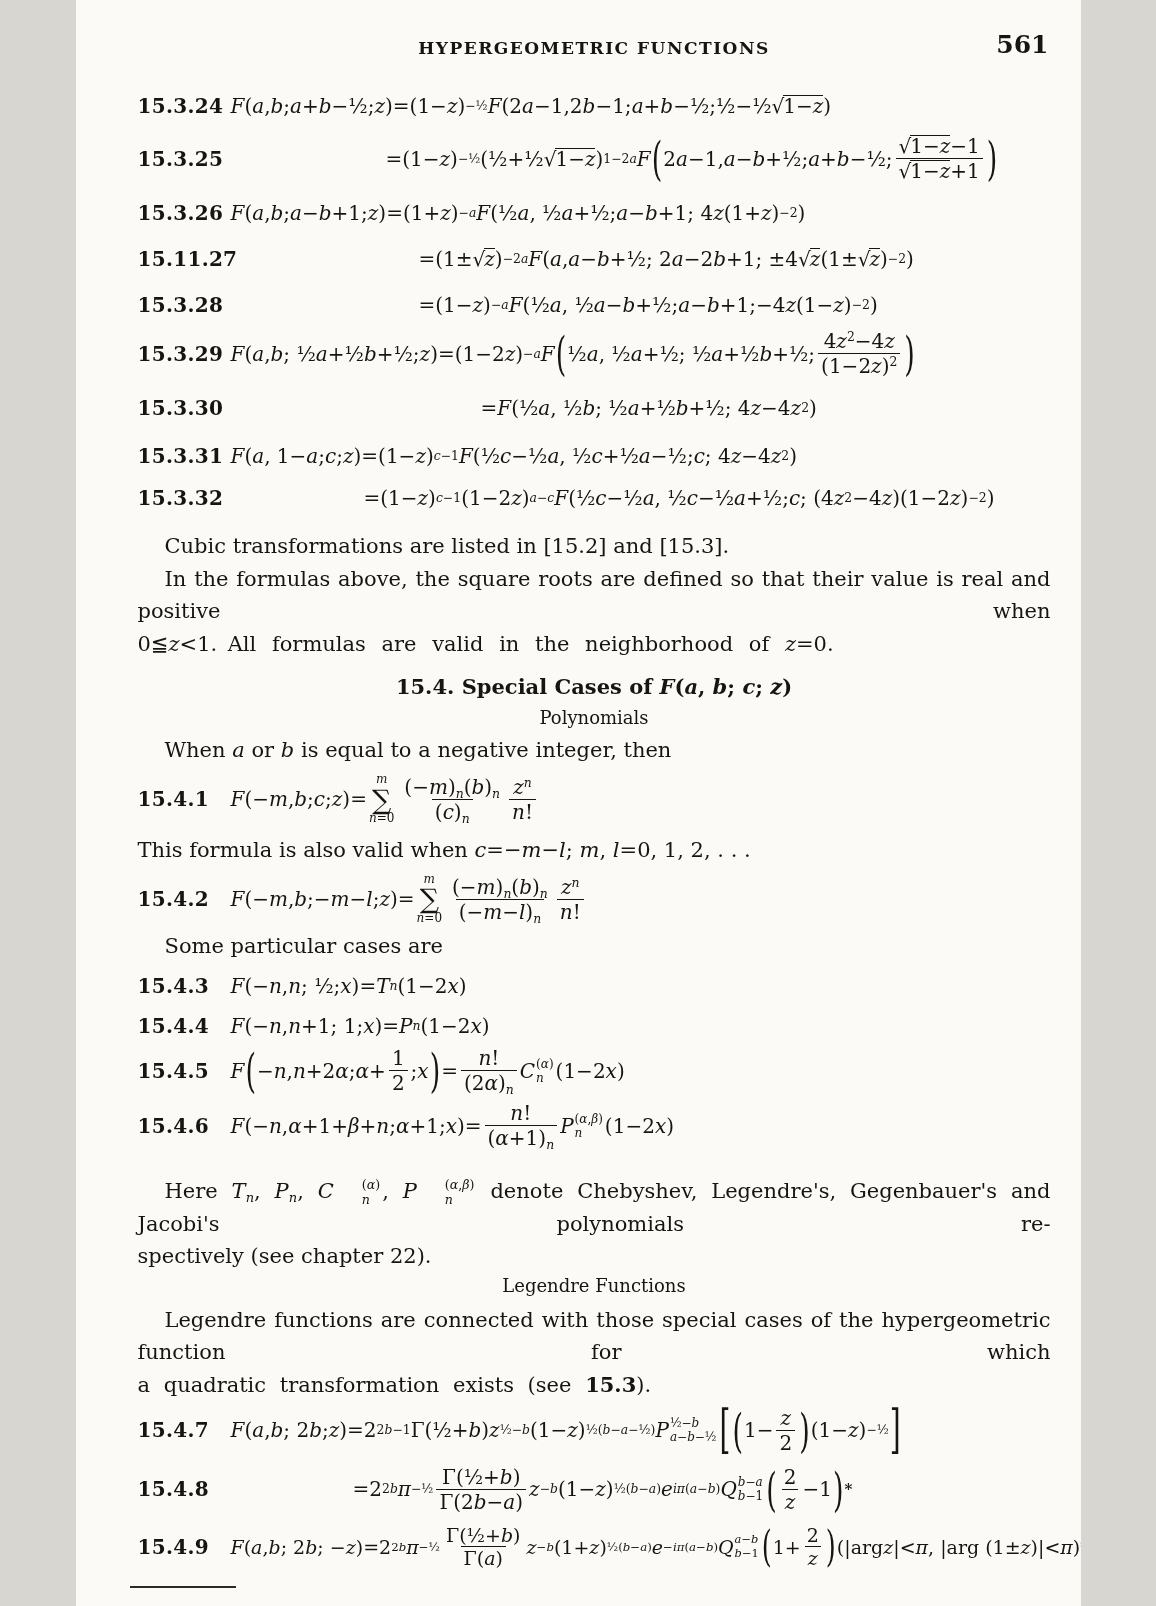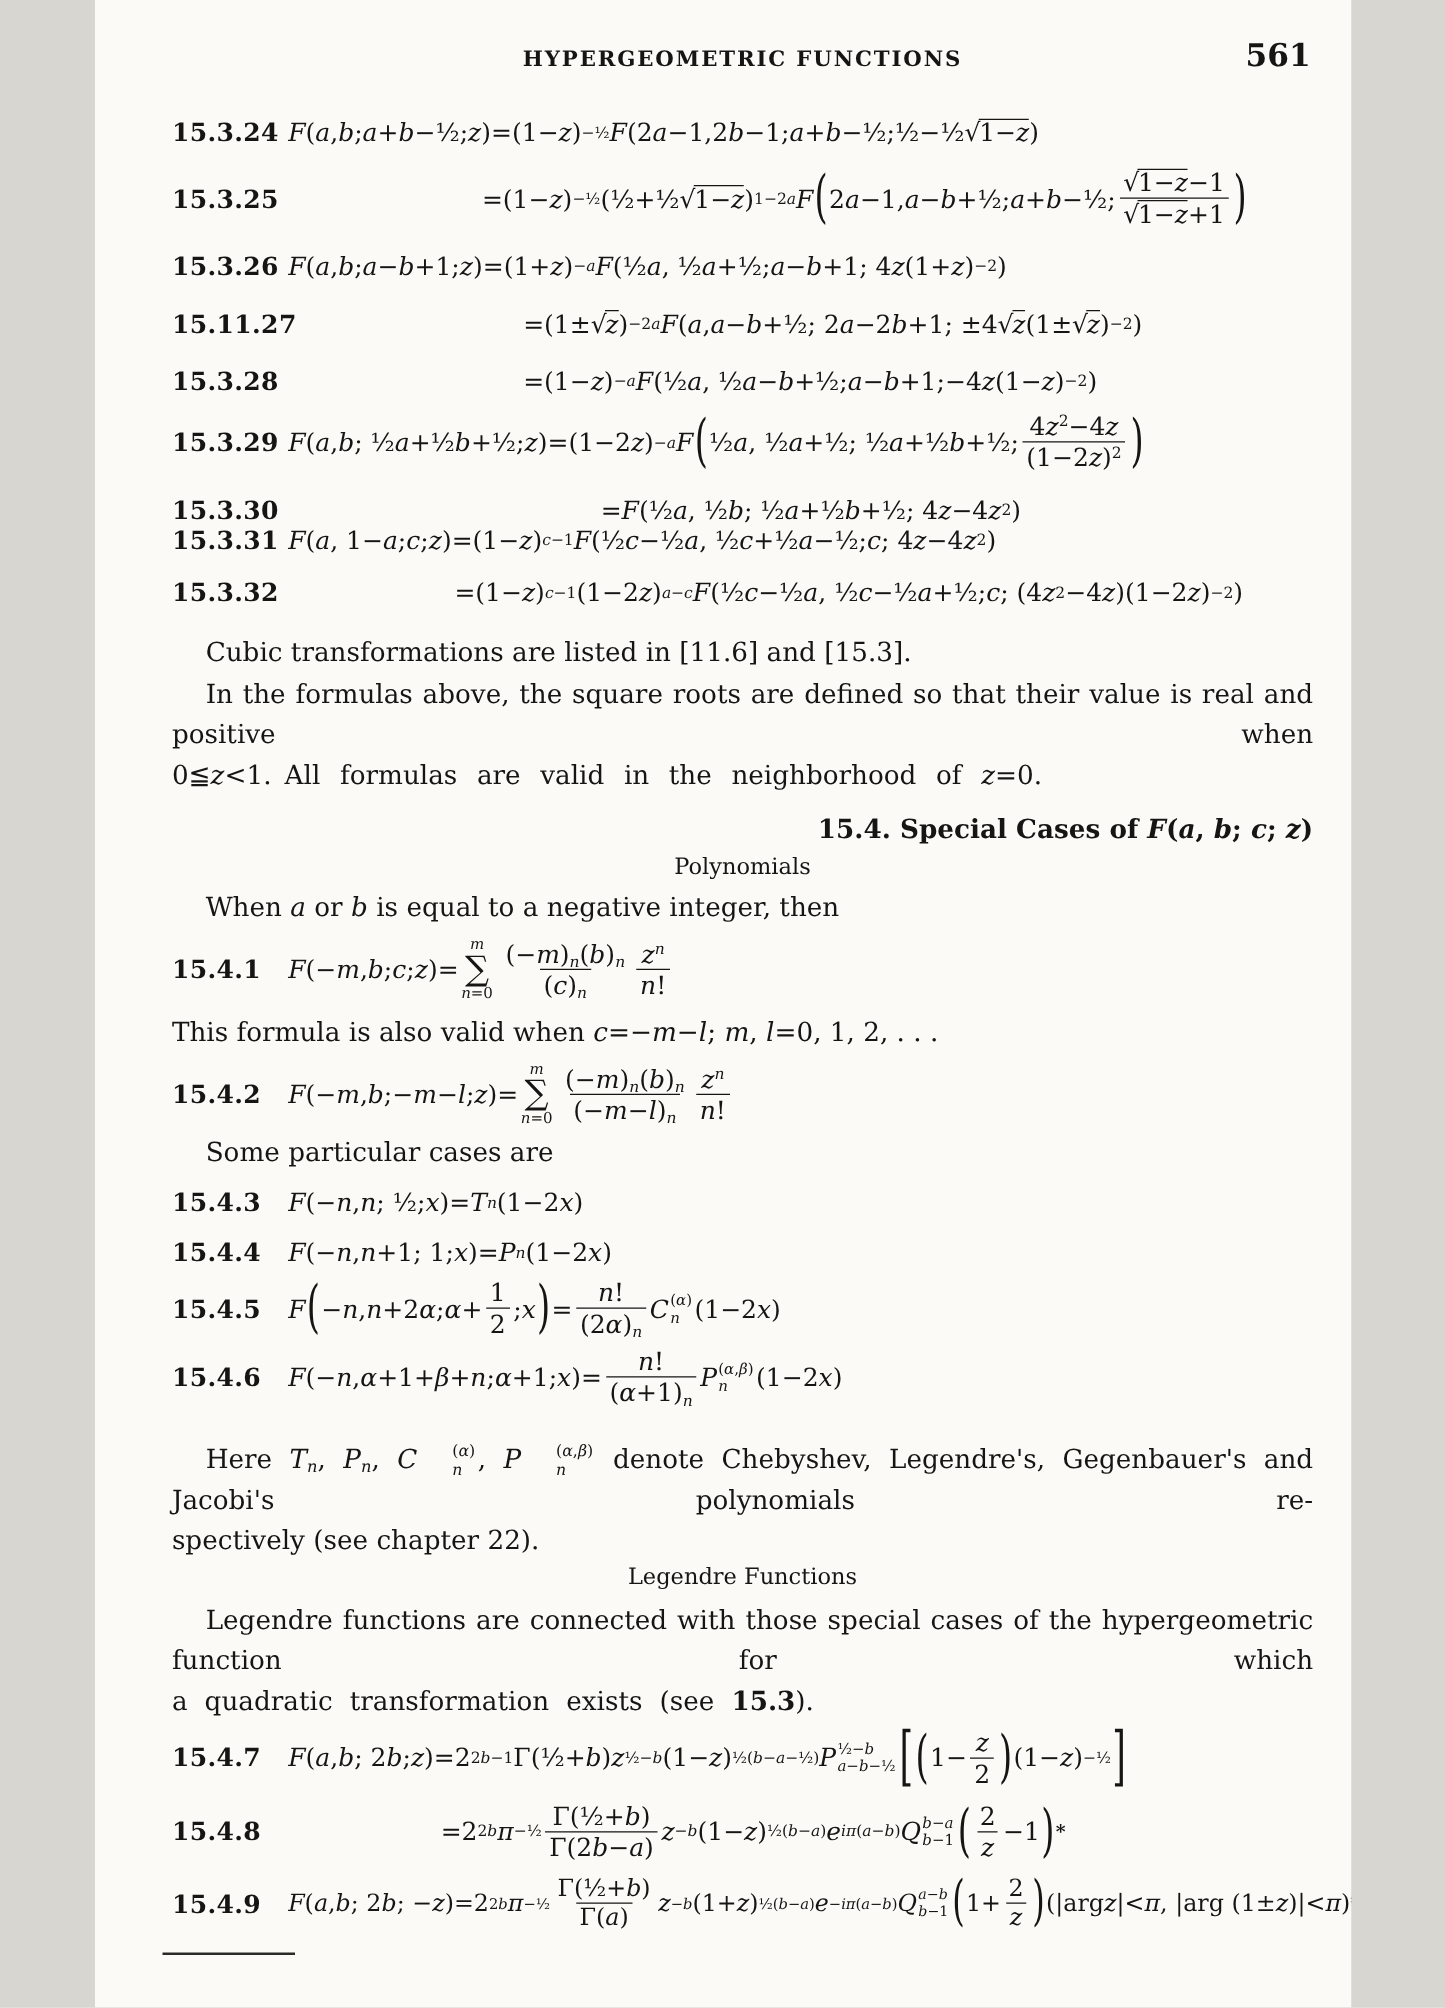--- a/index.html
+++ b/index.html
@@ -30,21 +30,21 @@
   .eqrow { display:flex; align-items:center; white-space:nowrap; font-size:20px; }
   .eqno  { flex:none; width:93px; font-weight:bold; font-size:20px; letter-spacing:0.3px; }
   .eqbody{ display:inline-flex; align-items:center; }
   
   .para { margin:0; font-size:21px; line-height:1.55; text-align:justify; }
   .ind  { text-indent:27px; }
   .jline { display:block; text-align:justify; text-align-last:justify; }
   .line  { display:block; }
   .ws10  { word-spacing:9px; }
   .ws7   { word-spacing:7px; }
-  .h1 { margin:0; text-align:right; font-weight:bold; font-size:21px; }
+  .h1 { margin:0; text-align:center; font-weight:bold; font-size:21px; }
   .h2 { margin:0; text-align:center; font-weight:normal; font-size:18px; }
   
   sup { font-size:62%; vertical-align:0.55em; line-height:0; }
   sub { font-size:62%; vertical-align:-0.3em; line-height:0; }
   .fr { display:inline-flex; flex-direction:column; align-items:center;
         vertical-align:middle; line-height:1.2; margin:0 3px; text-align:center; }
   .fr > .nu { display:block; padding:0 3px;text-align:right; }
   .fr > .de { display:block; padding:0 3px; border-top:1.7px solid #161514; }
   .sq { white-space:nowrap; }
   .ov { display:inline-block; border-top:1.7px solid #161514; line-height:1.08; margin-left:-1px; }
@@ -107,31 +107,31 @@
           <span class="nu">4<i>z</i><sup>2</sup>−4<i>z</i></span>
           <span class="de">(1−2<i>z</i>)<sup>2</sup></span>
         </span><span class="bp">)</span></span>
   </div>
 
   <div class="eqrow" style="margin-top:18px">
     <span class="eqno">15.3.30</span>
     <span class="eqbody" style="margin-left:250px">=<i>F</i>(½<i>a</i>, ½<i>b</i>; ½<i>a</i>+½<i>b</i>+½; 4<i>z</i>−4<i>z</i><sup>2</sup>)</span>
   </div>
 
-  <div class="eqrow" style="">
+  <div class="eqrow" style="margin-top:24px">
     <span class="eqno">15.3.31</span>
     <span class="eqbody"><i>F</i>(<i>a</i>, 1−<i>a</i>; <i>c</i>; <i>z</i>)=(1−<i>z</i>)<sup><i>c</i>−1</sup><i>F</i>(½<i>c</i>−½<i>a</i>, ½<i>c</i>+½<i>a</i>−½; <i>c</i>; 4<i>z</i>−4<i>z</i><sup>2</sup>)</span>
   </div>
 
   <div class="eqrow" style="margin-top:18px">
     <span class="eqno">15.3.32</span>
     <span class="eqbody" style="margin-left:133px">=(1−<i>z</i>)<sup><i>c</i>−1</sup>(1−2<i>z</i>)<sup><i>a</i>−<i>c</i></sup><i>F</i> (½<i>c</i>−½<i>a</i>, ½<i>c</i>−½<i>a</i>+½; <i>c</i>; (4<i>z</i><sup>2</sup>−4<i>z</i>)(1−2<i>z</i>)<sup>−2</sup>)</span>
   </div>
 
-  <p class="para ind" style="margin-top:20px">Cubic transformations are listed in [11.6] and [15.3].</p>
+  <p class="para ind" style="margin-top:20px">Cubic transformations are listed in [15.2] and [15.3].</p>
 
   <p class="para" style="margin-top:0">
     <span class="jline ind">In the formulas above, the square roots are defined so that their value is real and positive when</span>
     <span class="line ws10">0≦<i>z</i>&lt;1. All formulas are valid in the neighborhood of <i>z</i>=0.</span>
   </p>
 
   <h2 class="h1" style="margin-top:14px">15.4. Special Cases of <i>F</i>(<i>a</i>, <i>b</i>; <i>c</i>; <i>z</i>)</h2>
 
   <h3 class="h2" style="margin-top:8px">Polynomials</h3>
 

